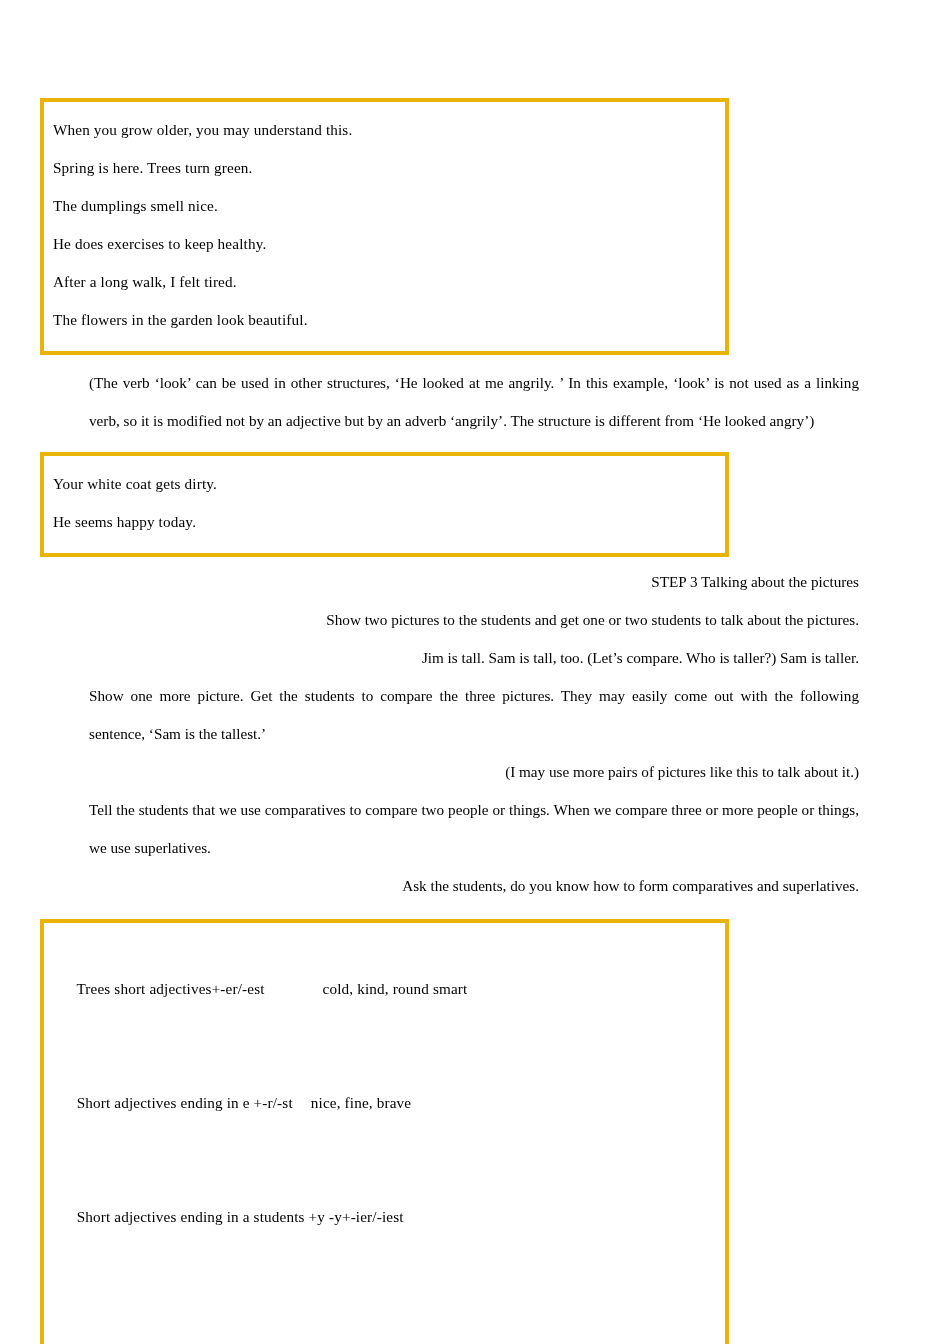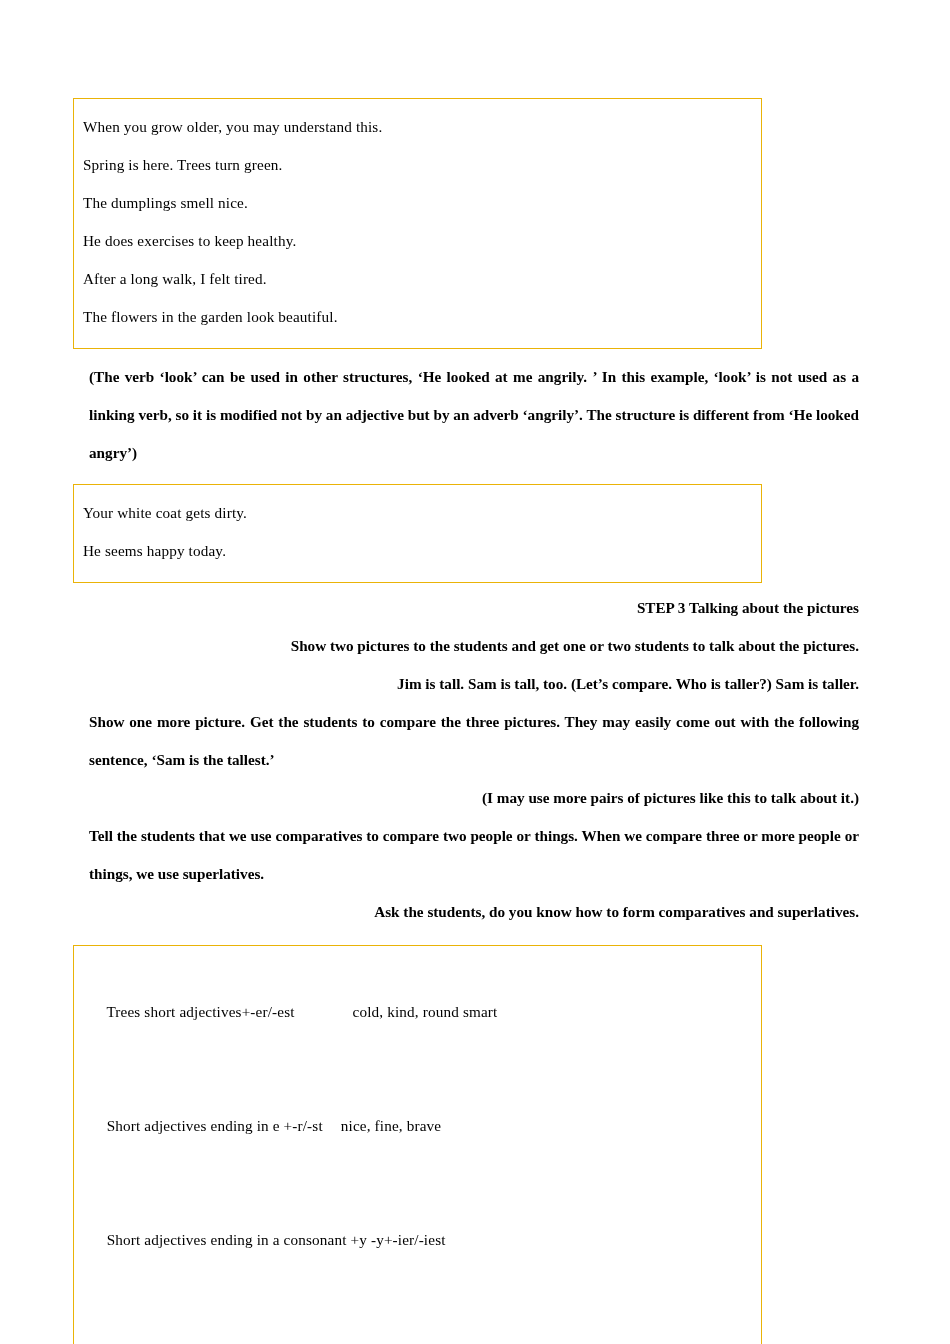--- a/index.html
+++ b/index.html
@@ -19,42 +19,41 @@
   .page {
     position: relative;
     width: 950px;
     height: 1344px;
     box-sizing: border-box;
     padding-top: 98px;
   }
 
   
   .ex-box {
-    margin: 0 0 0 73px;
+    margin: 0 0 0 40px;
     width: 689px;
     box-sizing: border-box;
-    border: 1px solid #eab308;
+    border: 4px solid #eab308;
     background: #ffffff;
     padding: 9px 10px 12px 9px;
   }
 
   .ex-box .ex-line {
     font-size: 15.2px;
     line-height: 38px;
     white-space: pre;
     letter-spacing: 0.01em;
   }
 
   
   .body-block {
     margin: 0 0 0 73px;
     width: 786px;
     box-sizing: border-box;
     padding-left: 16px;
-    font-weight: bold;
   }
 
   .para {
     font-size: 15.2px;
     line-height: 38px;
     margin: 0;
     text-align: justify;
     text-justify: inter-word;
   }
   .para.nojust {
@@ -113,21 +112,21 @@
   <div class="gap-before-box-3"></div>
 
   <div class="ex-box">
     <div class="ex-line">
       <span>Trees short adjectives+-er/-est</span><span class="tabgap"></span><span>cold, kind, round smart</span>
     </div>
     <div class="ex-line">
       <span>Short adjectives ending in e +-r/-st</span><span class="tabgap" style="width:18px"></span><span>nice, fine, brave</span>
     </div>
     <div class="ex-line">
-      <span>Short adjectives ending in a consonant +y -y+-ier/-iest</span>
+      <span>Short adjectives ending in a students +y -y+-ier/-iest</span>
     </div>
     <div class="ex-line">
       
     </div>
 
   </div>
 
 </div>
 
 </body></html>

